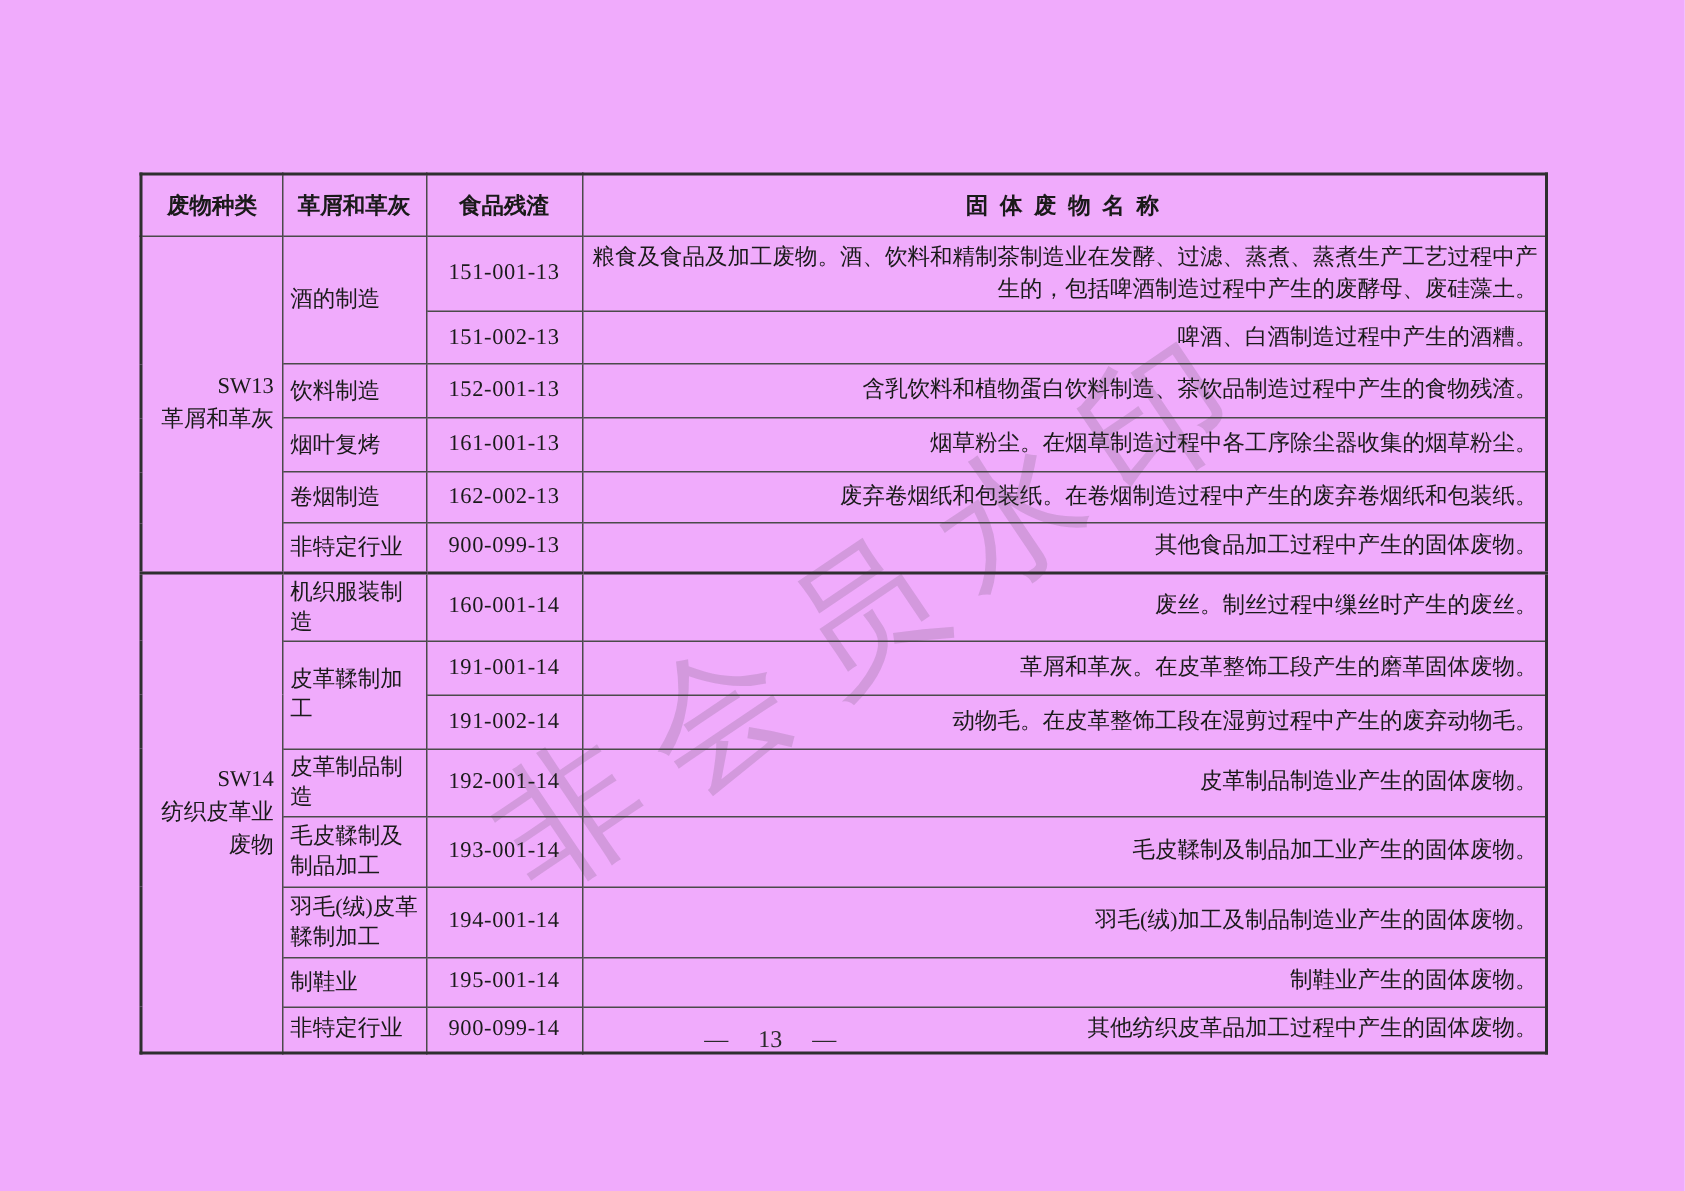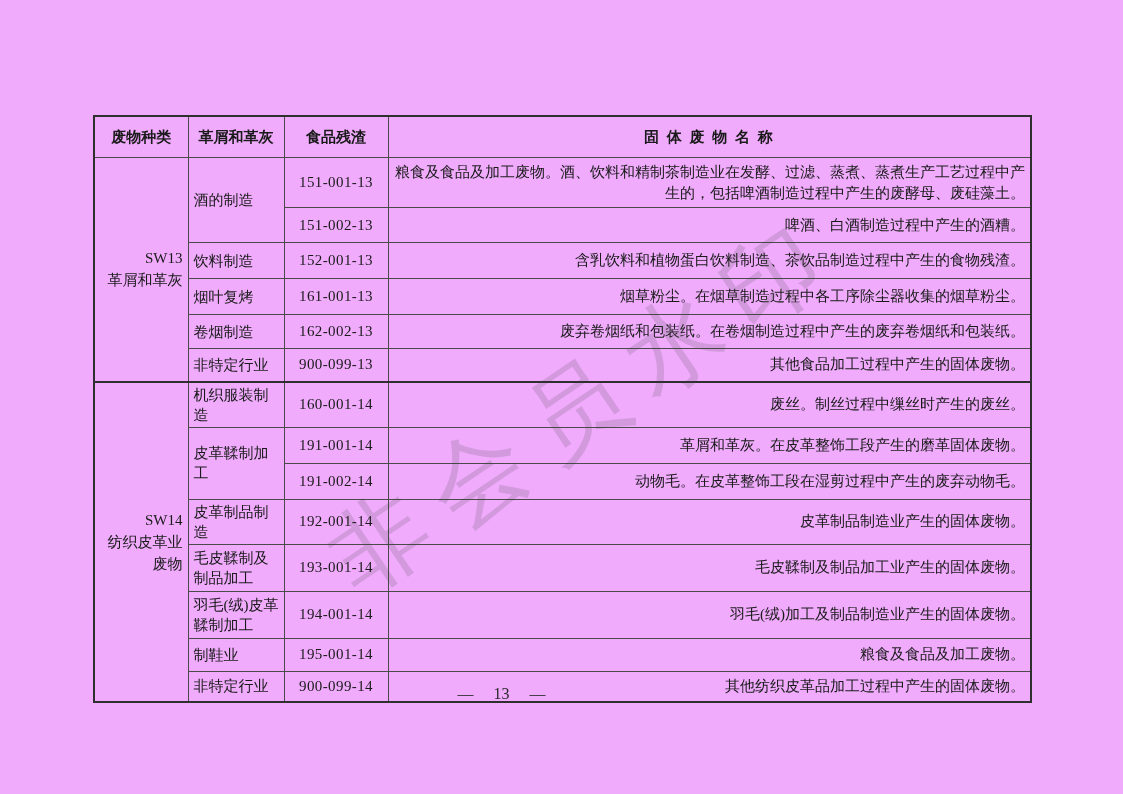--- a/index.html
+++ b/index.html
@@ -62,21 +62,21 @@
     color:rgba(60,60,60,0.16);
     transform:rotate(-34deg);
     transform-origin:center center;
     pointer-events:none;
     white-space:nowrap;
     z-index:5;
   }
 
   .footer {
     position:absolute;
-    left:4px; width:995px; top:685px;
+    left:16px; width:995px; top:685px;
     text-align:center;
     font-size:16px;
     color:#2a2a2a;
     word-spacing:16px;
   }
 </style>
 </head>
 <body>
 
 <div class="page">
@@ -162,21 +162,21 @@
         <td class="desc">毛皮鞣制及制品加工业产生的固体废物。</td>
       </tr>
       <tr style="height:47px">
         <td class="ind">羽毛(绒)皮革鞣制加工</td>
         <td class="code">194-001-14</td>
         <td class="desc">羽毛(绒)加工及制品制造业产生的固体废物。</td>
       </tr>
       <tr style="height:33px">
         <td class="ind">制鞋业</td>
         <td class="code">195-001-14</td>
-        <td class="desc">粮食及食品及加工废物。</td>
+        <td class="desc">制鞋业产生的固体废物。</td>
       </tr>
       <tr style="height:31px">
         <td class="ind">非特定行业</td>
         <td class="code">900-099-14</td>
         <td class="desc">其他纺织皮革品加工过程中产生的固体废物。</td>
       </tr>
     </tbody>
   </table>
 
   <div class="watermark">非会员水印</div>

